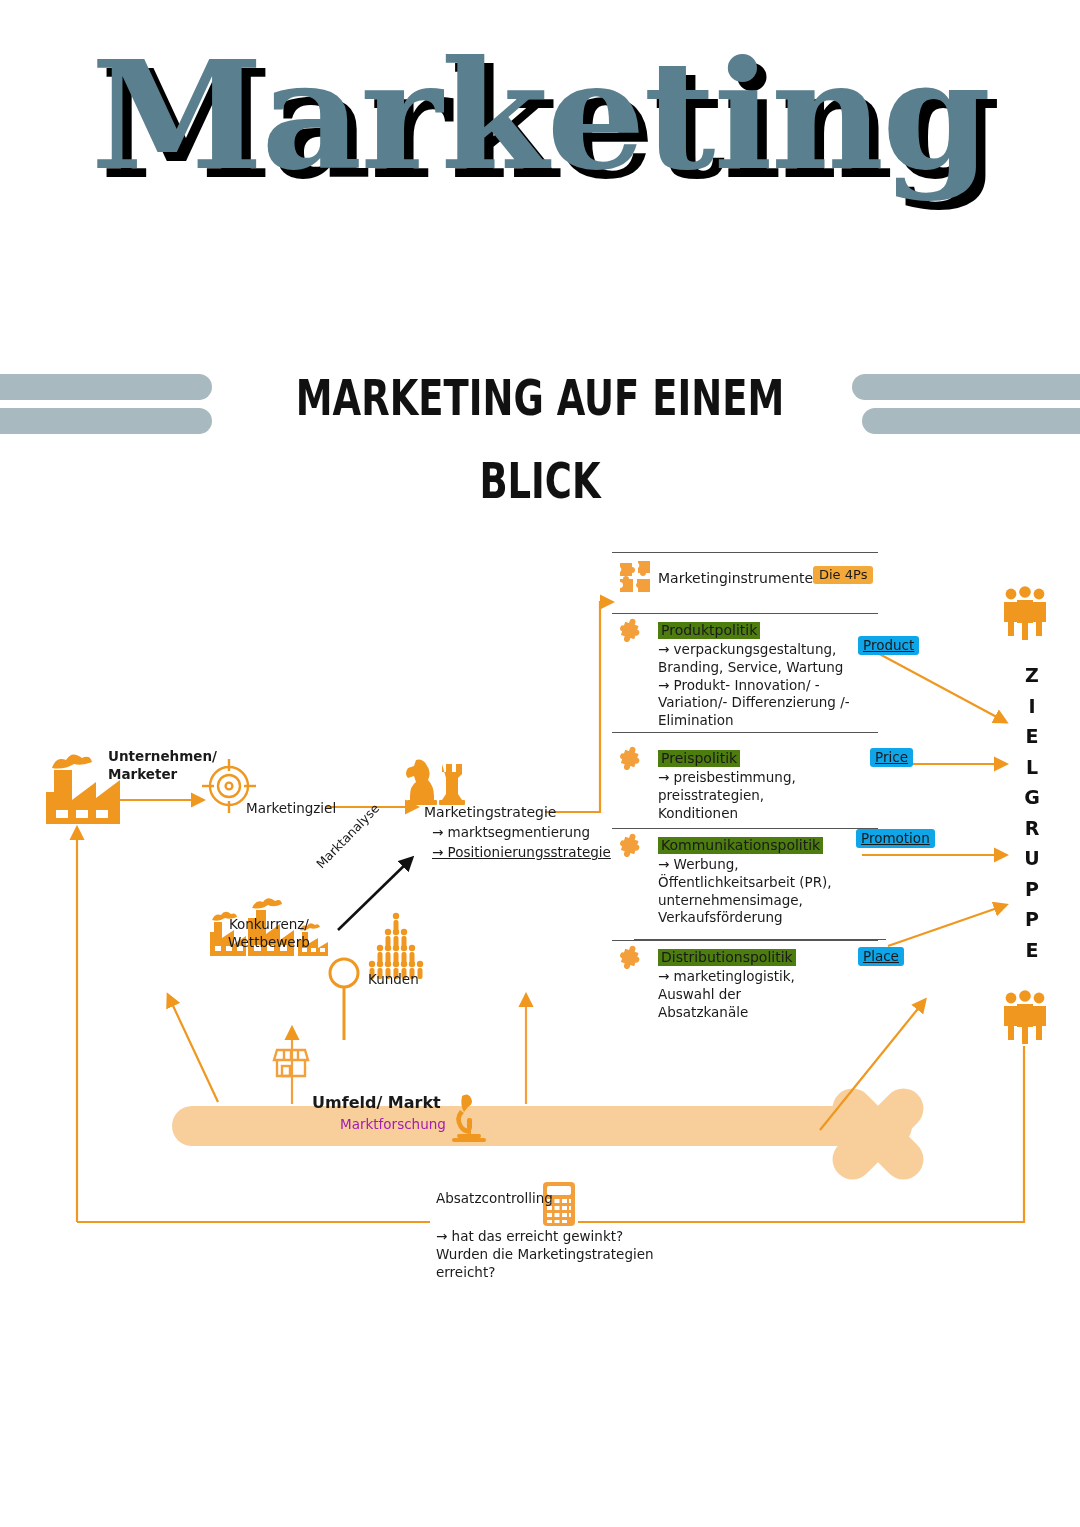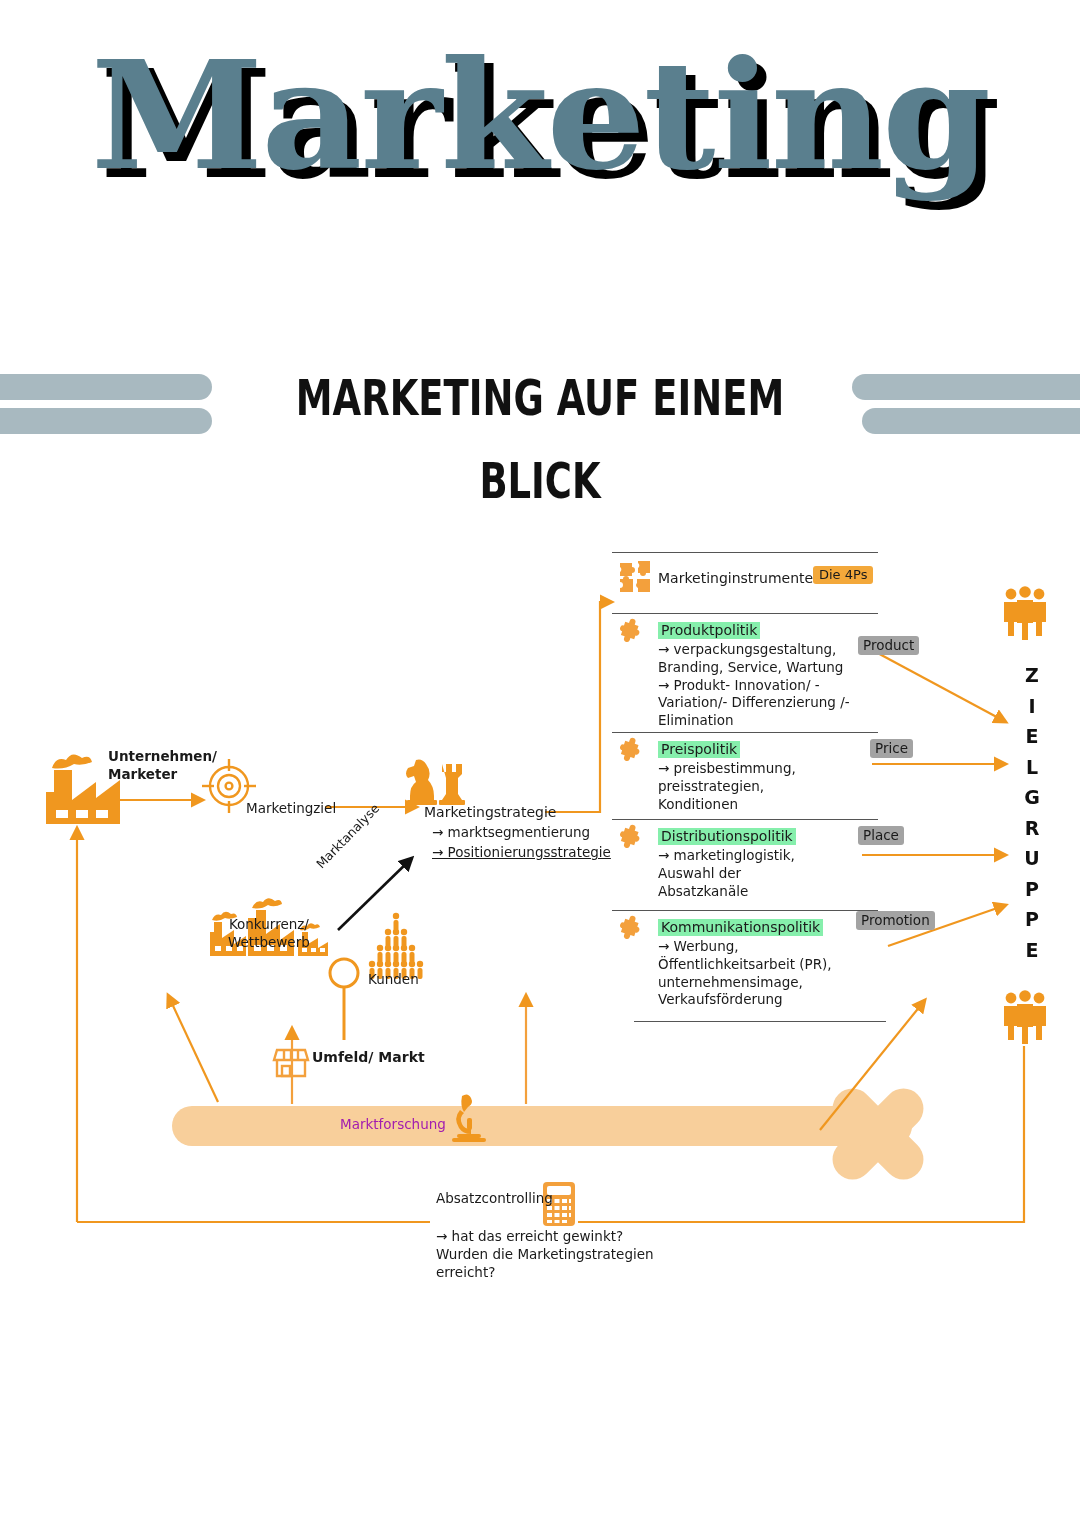--- a/index.html
+++ b/index.html
@@ -56,25 +56,25 @@
   }
   .lbl.bold { font-weight:bold; }
 
   
   .hl-strong {
     background:#f3a83a; padding:1px 6px 2px 6px; border-radius:3px;
     color:#1a1a1a; font-size:13px;
   }
   
   .hl-soft {
-    background:#a3a3a3; padding:1px 5px 2px 5px; border-radius:3px;
-    color:#1a1a1a; font-size:13.5px;
+    background:#0ea5e9; padding:1px 5px 2px 5px; border-radius:3px;
+    color:#1a1a1a; font-size:13.5px;text-decoration:underline;
   }
   .hl-title {
-    background:#86efac; padding:0 3px 1px 3px;
+    background:#4d7c0f; padding:0 3px 1px 3px;
     font-size:14px; color:#1a1a1a;
   }
 
   
   #panel { left:612px; top:552px; width:272px; }
   .prow { position:relative; }
   .hr { height:0; border-top:1.6px solid #555555; width:266px; }
   .hr.short { width:252px; }
   .prow-body { padding:6px 0 8px 0; position:relative; }
   .prow-icon { position:absolute; left:6px; top:6px; }
@@ -318,21 +318,21 @@
 <div class="abs lbl" style="left:432px; top:824px;">→ marktsegmentierung</div>
 <div class="abs lbl" style="left:432px; top:844px;text-decoration:underline;">→ Positionierungsstrategie</div>
 
 <div class="abs lbl" style="left:228px; top:916px; text-align:center;">Konkurrenz/
 Wettbewerb</div>
 
 <div class="abs lbl" style="left:368px; top:971px;">Kunden</div>
 
 <div class="abs lbl" style="left:313px; top:861px; font-size:12.5px; transform:rotate(-46deg); transform-origin:left top; white-space:nowrap;">Marktanalyse</div>
 
-<div class="abs lbl bold" style="left:312px; top:1048px; font-size:14px;">Umfeld/ Markt</div>
+<div class="abs lbl bold" style="left:312px; top:1092px; font-size:16px;">Umfeld/ Markt</div>
 
 <div class="abs lbl" id="mf-text">Marktforschung</div>
 
 <div class="abs lbl" style="left:436px; top:1190px; font-size:13.5px;">Absatzcontrolling</div>
 <div class="abs lbl" style="left:436px; top:1228px;">→ hat das erreicht gewinkt?
 Wurden die Marketingstrategien
 erreicht?</div>
 
 <div class="abs" id="panel">
 
@@ -373,78 +373,78 @@
 Branding, Service, Wartung
 → Produkt- Innovation/ -
 Variation/- Differenzierung /-
 Elimination</div>
       </div>
     </div>
   </div>
 
   <div class="prow">
     <div class="hr"></div>
-    <div class="prow-body" style="height:72px;">
+    <div class="prow-body" style="height:72px;margin-top:9px;">
       <div class="prow-icon">
         <svg width="26" height="26" viewBox="0 0 26 26">
             <g fill="#f3a03c" transform="rotate(18 13 13)">
           <path d="M8,2 a3,3 0 0 1 6,0 l0,2 h4 l0,4 a3,3 0 0 1 0,6 l0,4 h-4 l0,2 a3,3 0 0 1 -6,0 l0,-2 H4 l0,-4 a3,3 0 0 1 0,-6 L4,4 h4 z"></path>
         </g>
           </svg>
       </div>
       <div class="prow-text" style="position:relative;">
         <span class="hl-title">Preispolitik</span>
         <span class="hl-soft" style="position:absolute; left:212px; top:0px; white-space:nowrap;">Price</span>
         <div class="lbl" style="margin-top:2px;">→ preisbestimmung,
 preisstrategien,
 Konditionen</div>
       </div>
     </div>
+  </div>
+
+  <div class="prow">
+    <div class="hr"></div>
+    <div class="prow-body" style="height:96px;">
+      <div class="prow-icon">
+        <svg width="26" height="26" viewBox="0 0 26 26">
+            <g fill="#f3a03c" transform="rotate(18 13 13)">
+          <path d="M8,2 a3,3 0 0 1 6,0 l0,2 h4 l0,4 a3,3 0 0 1 0,6 l0,4 h-4 l0,2 a3,3 0 0 1 -6,0 l0,-2 H4 l0,-4 a3,3 0 0 1 0,-6 L4,4 h4 z"></path>
+        </g>
+          </svg>
+      </div>
+      <div class="prow-text" style="position:relative;">
+        <span class="hl-title">Kommunikationspolitik</span>
+        <span class="hl-soft" style="position:absolute; left:198px; top:-6px; white-space:nowrap;">Promotion</span>
+        <div class="lbl" style="margin-top:2px;">→ Werbung,
+Öffentlichkeitsarbeit (PR),
+unternehmensimage,
+Verkaufsförderung</div>
+      </div>
+    </div>
+    <div class="hr short" style="margin-left:22px;"></div>
   </div>
 
   <div class="prow">
     <div class="hr"></div>
     <div class="prow-body" style="height:76px;">
       <div class="prow-icon">
         <svg width="26" height="26" viewBox="0 0 26 26">
             <g fill="#f3a03c" transform="rotate(18 13 13)">
           <path d="M8,2 a3,3 0 0 1 6,0 l0,2 h4 l0,4 a3,3 0 0 1 0,6 l0,4 h-4 l0,2 a3,3 0 0 1 -6,0 l0,-2 H4 l0,-4 a3,3 0 0 1 0,-6 L4,4 h4 z"></path>
         </g>
           </svg>
       </div>
       <div class="prow-text" style="position:relative;">
         <span class="hl-title">Distributionspolitik</span>
         <span class="hl-soft" style="position:absolute; left:200px; top:0px; white-space:nowrap;">Place</span>
         <div class="lbl" style="margin-top:2px;">→ marketinglogistik,
 Auswahl der
 Absatzkanäle</div>
       </div>
     </div>
-  </div>
-
-  <div class="prow">
-    <div class="hr"></div>
-    <div class="prow-body" style="height:96px;">
-      <div class="prow-icon">
-        <svg width="26" height="26" viewBox="0 0 26 26">
-            <g fill="#f3a03c" transform="rotate(18 13 13)">
-          <path d="M8,2 a3,3 0 0 1 6,0 l0,2 h4 l0,4 a3,3 0 0 1 0,6 l0,4 h-4 l0,2 a3,3 0 0 1 -6,0 l0,-2 H4 l0,-4 a3,3 0 0 1 0,-6 L4,4 h4 z"></path>
-        </g>
-          </svg>
-      </div>
-      <div class="prow-text" style="position:relative;">
-        <span class="hl-title">Kommunikationspolitik</span>
-        <span class="hl-soft" style="position:absolute; left:198px; top:-6px; white-space:nowrap;">Promotion</span>
-        <div class="lbl" style="margin-top:2px;">→ Werbung,
-Öffentlichkeitsarbeit (PR),
-unternehmensimage,
-Verkaufsförderung</div>
-      </div>
-    </div>
-    <div class="hr short" style="margin-left:22px;"></div>
   </div>
 </div>
 
 <div class="abs" id="zielgruppe">
     <div>Z</div>
     <div>I</div>
     <div>E</div>
     <div>L</div>
     <div>G</div>
     <div>R</div>

